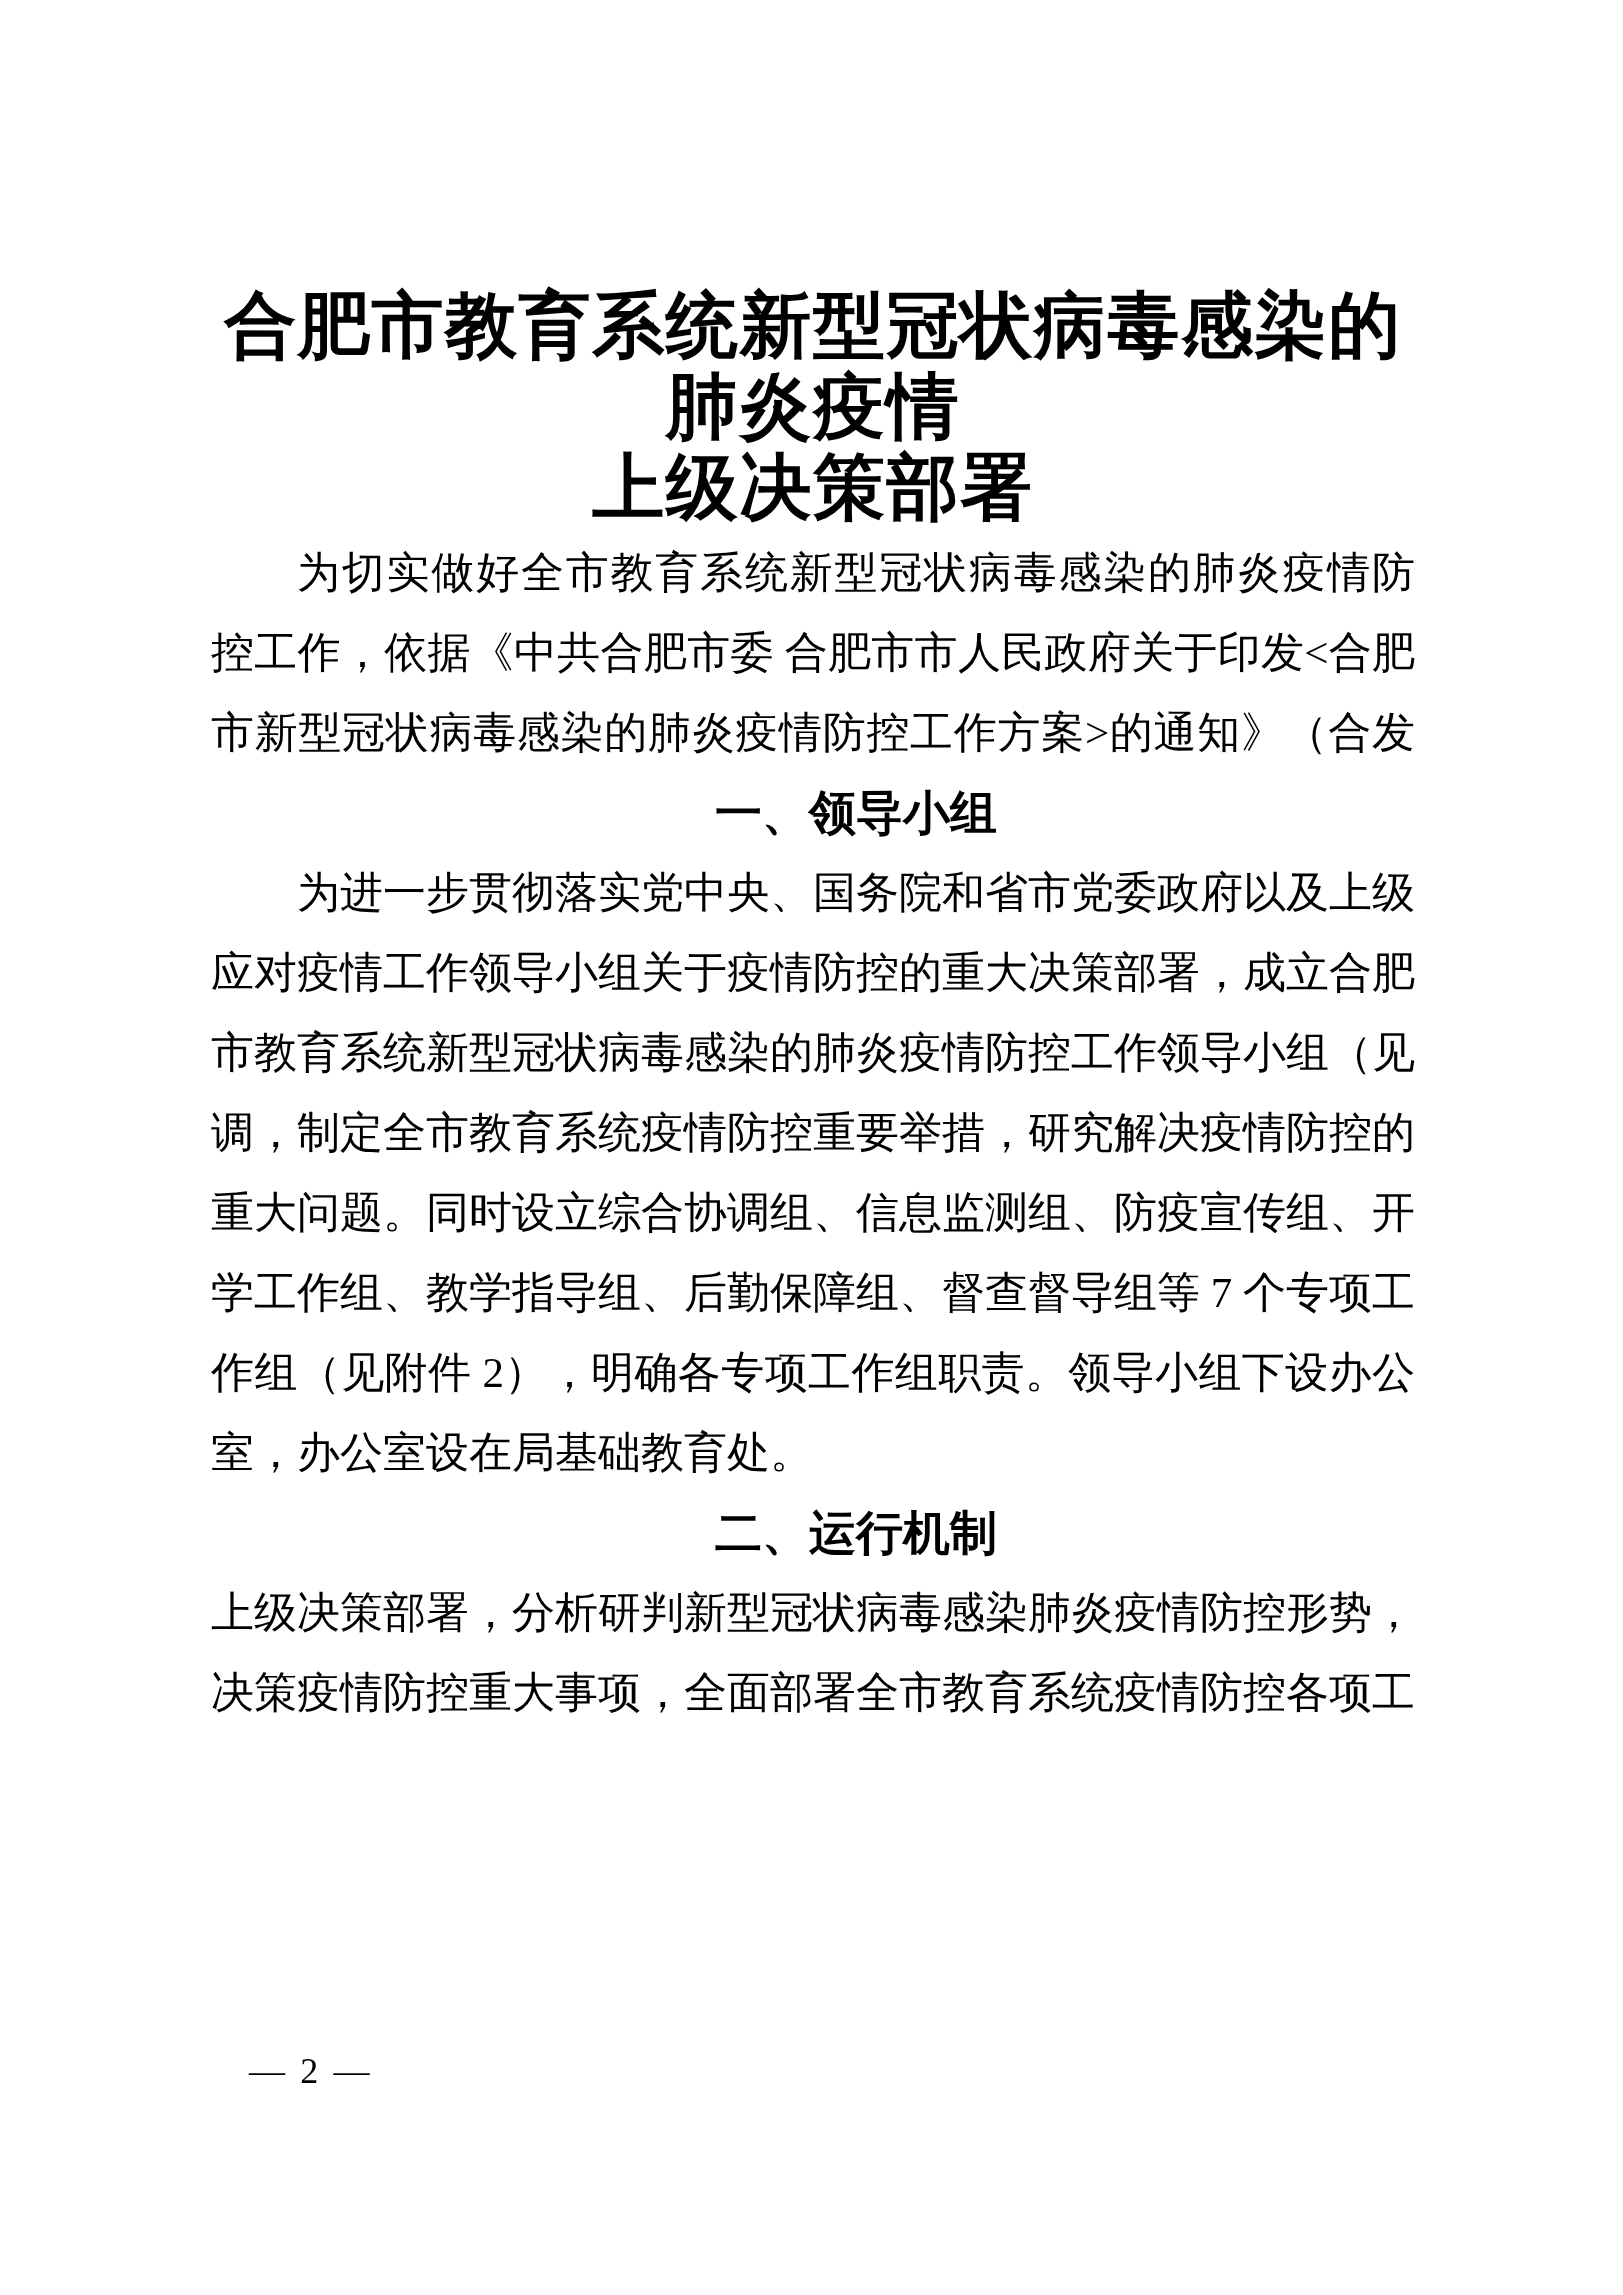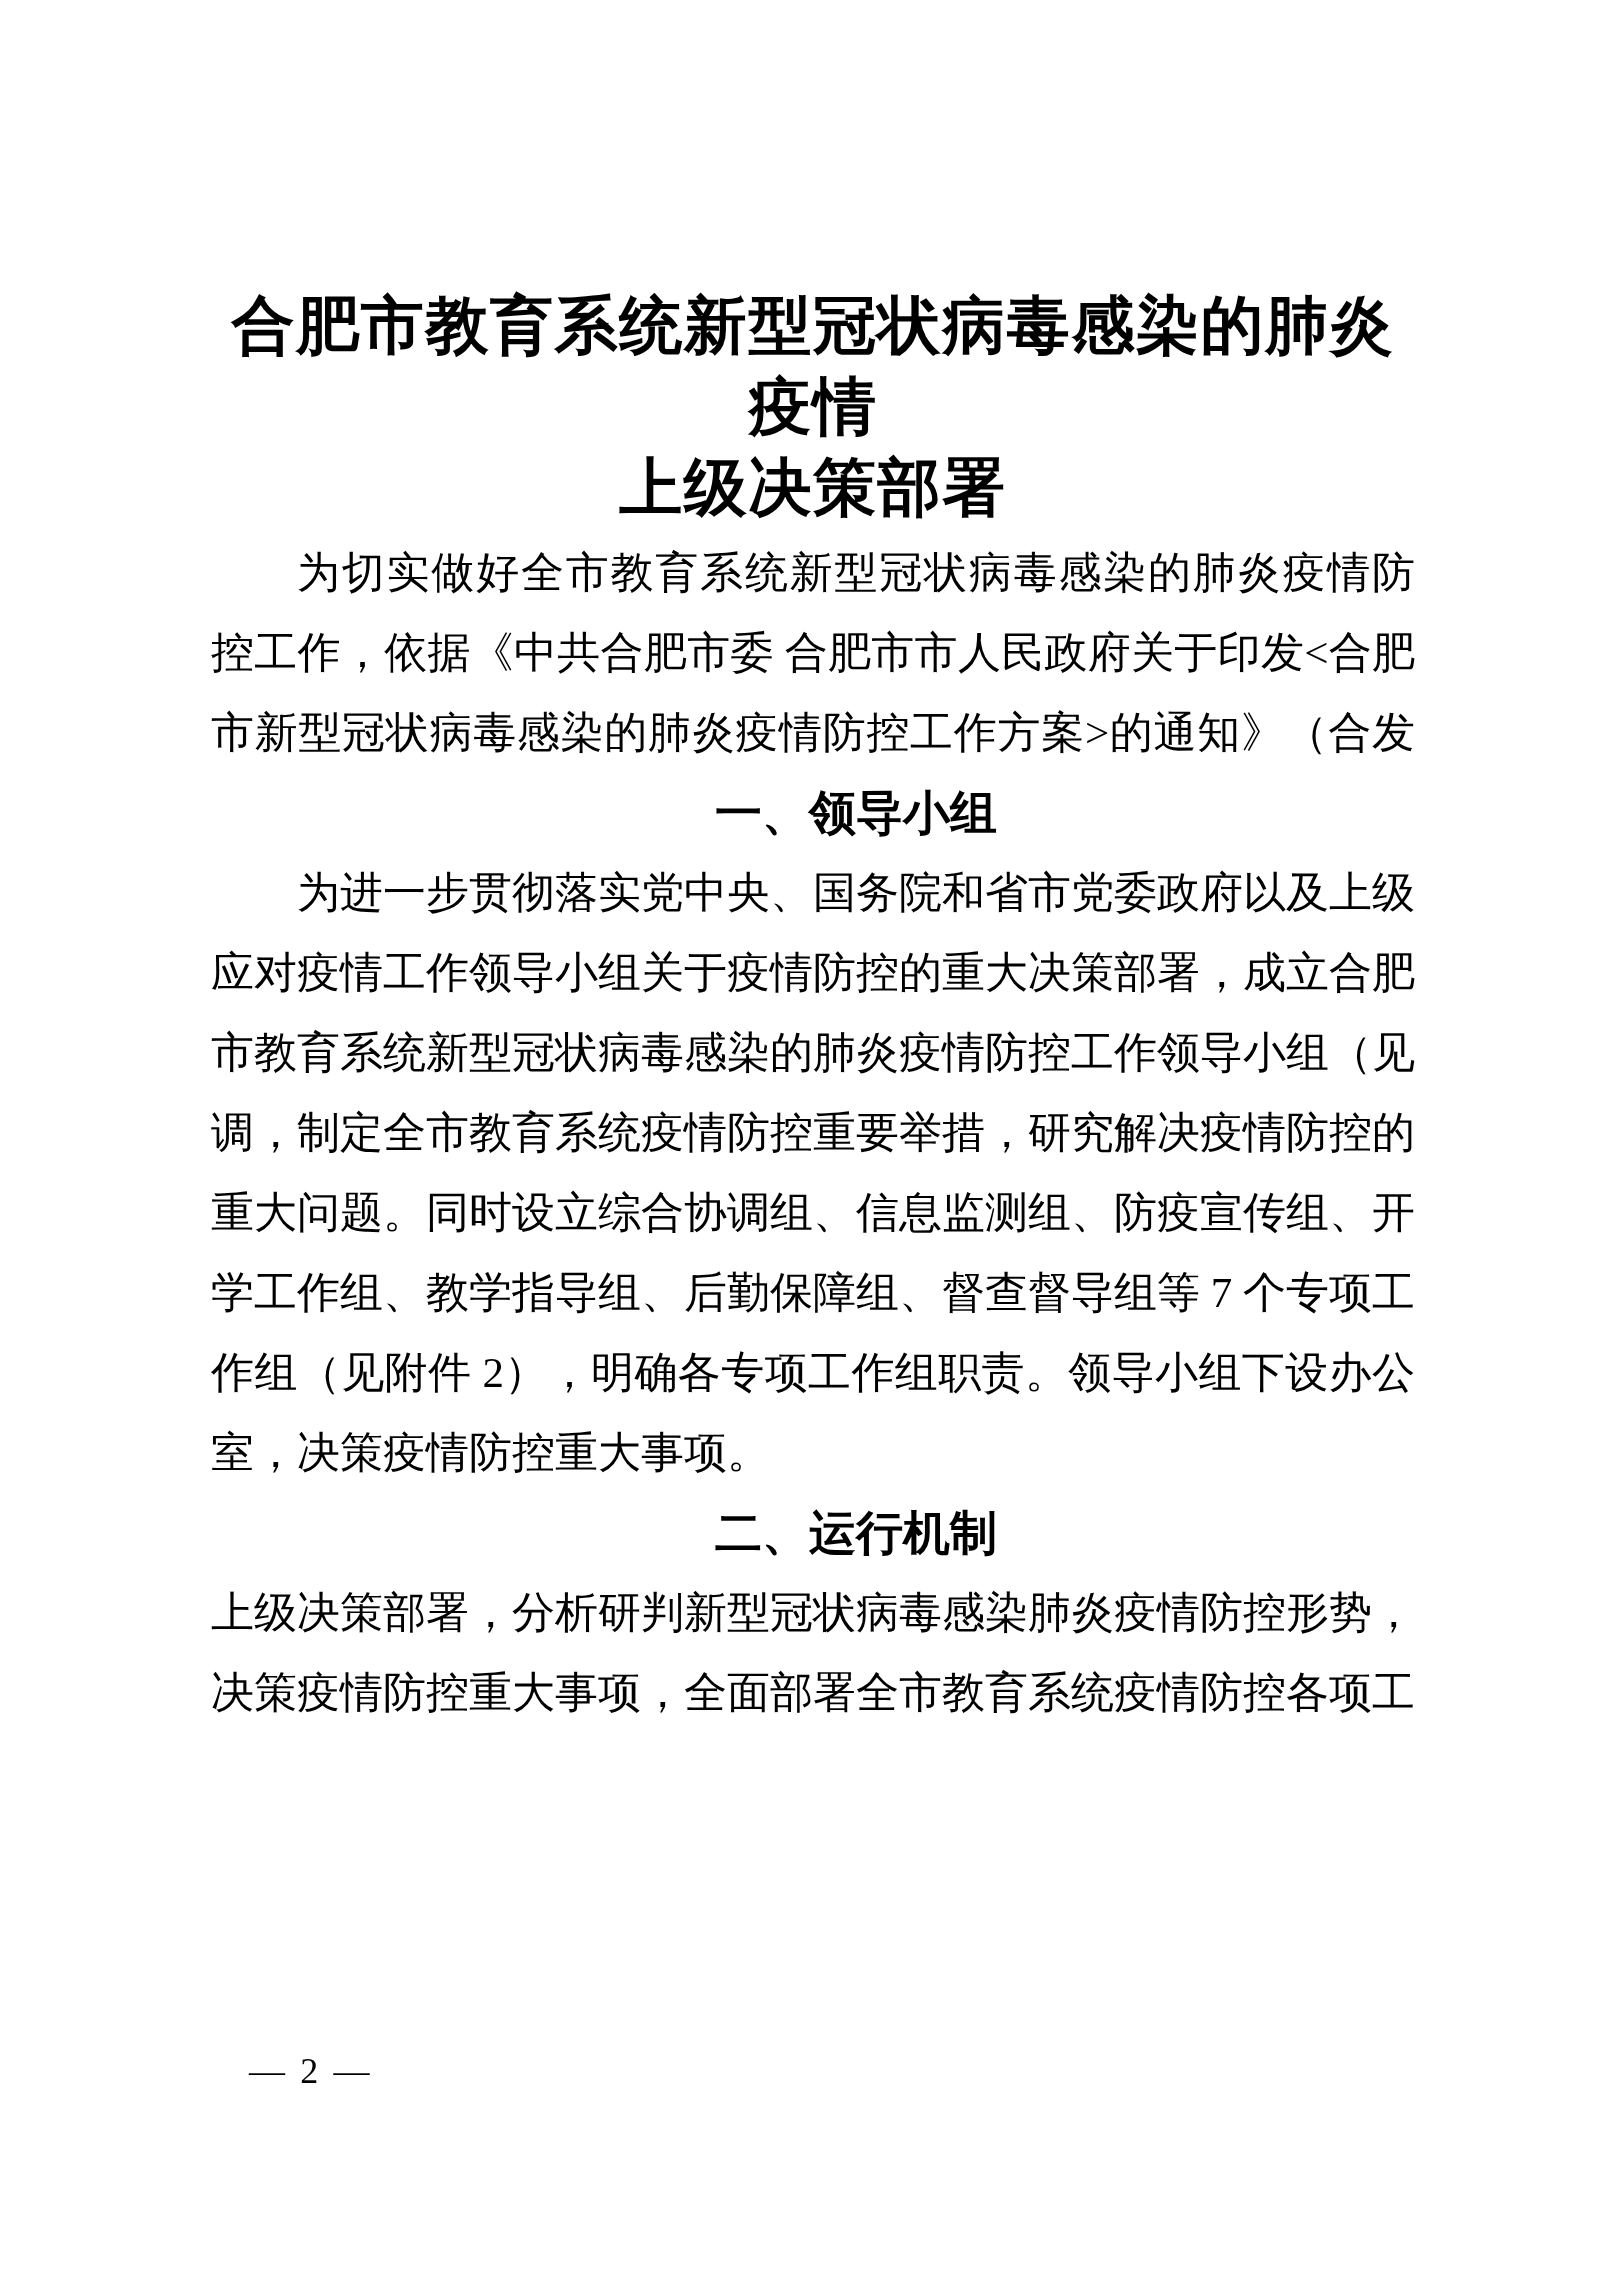--- a/index.html
+++ b/index.html
@@ -18,21 +18,21 @@
     width: 1623px; height: 2295px;
     background: #ffffff;
   }
   .title {
     position: absolute;
     left: 211px;
     top: 286px;
     width: 1204px;
     text-align: center;
     font-weight: bold;
-    font-size: 63px;
+    font-size: 72px;
     line-height: 81px;
     letter-spacing: 1.6px;
     font-family: "Liberation Serif", serif;
   }
   .lines {
     position: absolute;
     left: 211px;
     top: 533px;
     width: 1204px;
   }
@@ -87,21 +87,21 @@
       <div class="ln fill">控工作，依据《中共合肥市委 合肥市市人民政府关于印发&lt;合肥</div>
       <div class="ln fill">市新型冠状病毒感染的肺炎疫情防控工作方案&gt;的通知》（合发</div>
       <div class="ln h-hei indent">一、领导小组</div>
       <div class="ln indent fill">为进一步贯彻落实党中央、国务院和省市党委政府以及上级</div>
       <div class="ln fill">应对疫情工作领导小组关于疫情防控的重大决策部署，成立合肥</div>
       <div class="ln fill">市教育系统新型冠状病毒感染的肺炎疫情防控工作领导小组（见</div>
       <div class="ln fill">调，制定全市教育系统疫情防控重要举措，研究解决疫情防控的</div>
       <div class="ln fill">重大问题。同时设立综合协调组、信息监测组、防疫宣传组、开</div>
       <div class="ln fill">学工作组、教学指导组、后勤保障组、督查督导组等 7 个专项工</div>
       <div class="ln fill">作组（见附件 2），明确各专项工作组职责。领导小组下设办公</div>
-      <div class="ln">室，决策疫情防控重大事项。</div>
+      <div class="ln">室，办公室设在局基础教育处。</div>
       <div class="ln h-hei indent">二、运行机制</div>
       <div class="ln fill">上级决策部署，分析研判新型冠状病毒感染肺炎疫情防控形势，</div>
       <div class="ln fill">决策疫情防控重大事项，全面部署全市教育系统疫情防控各项工</div>
     </div>
 
   <div class="pageno">— 2 —</div>
 
 </div>
 
 

